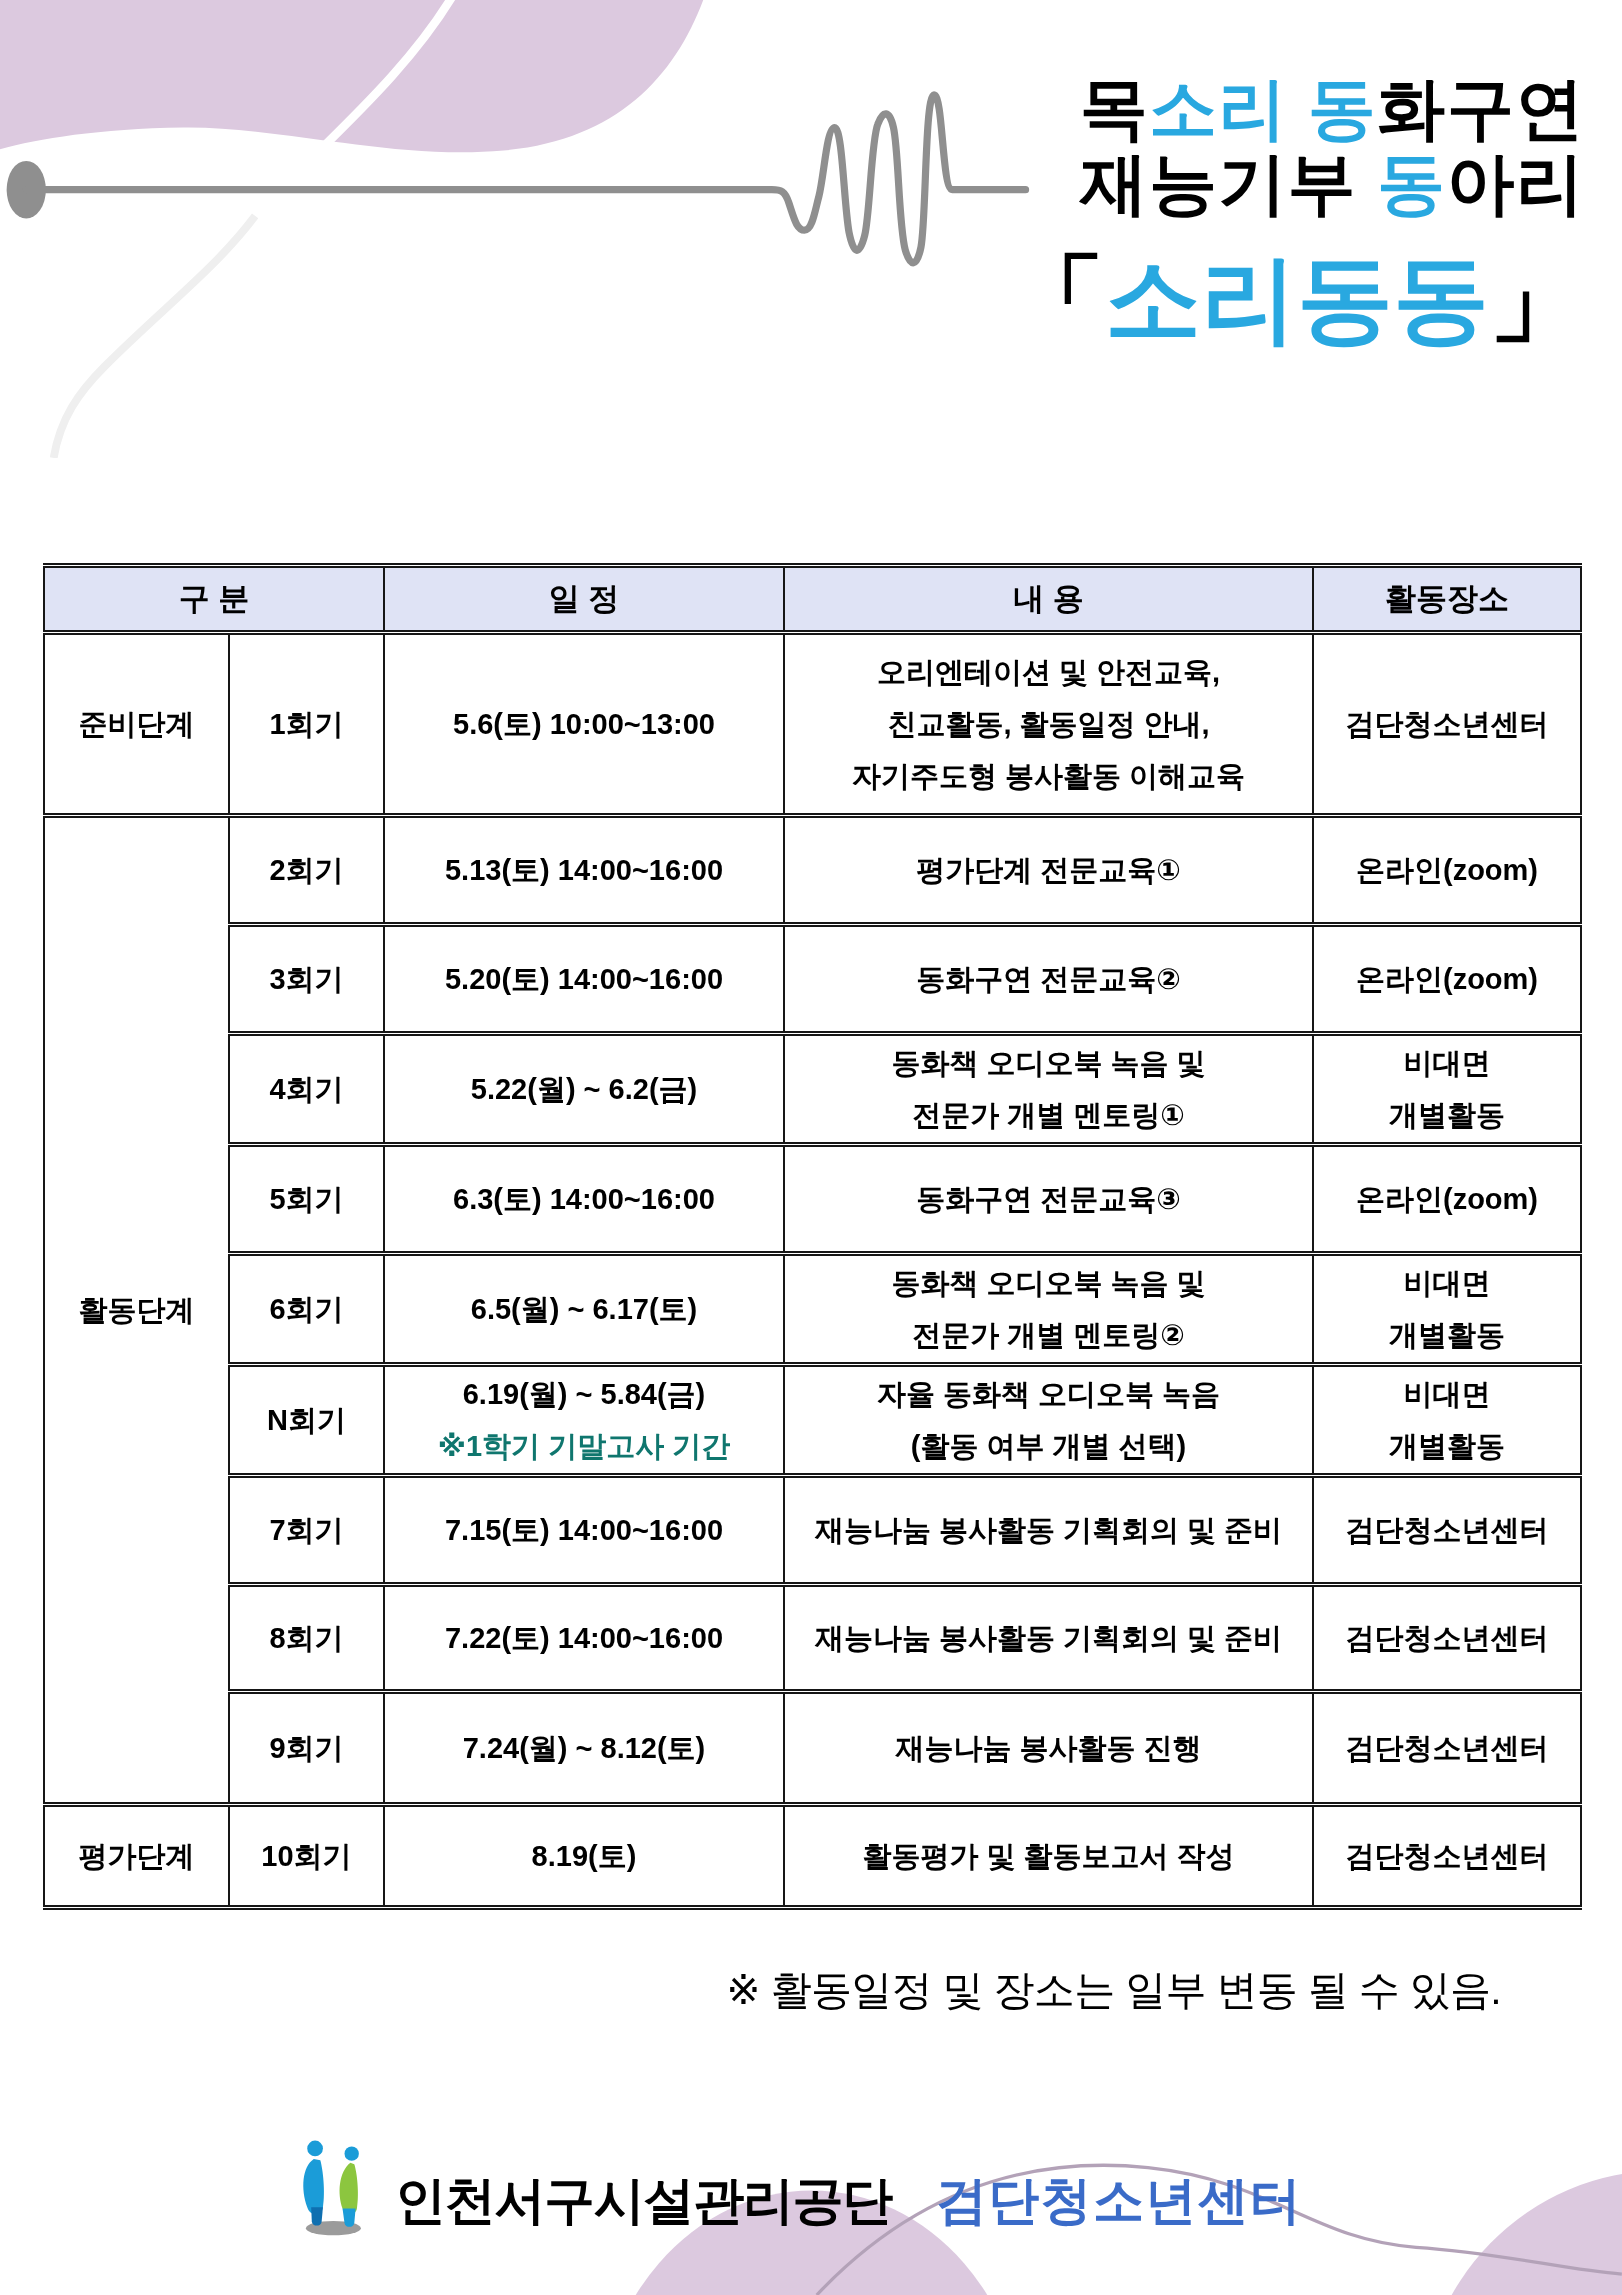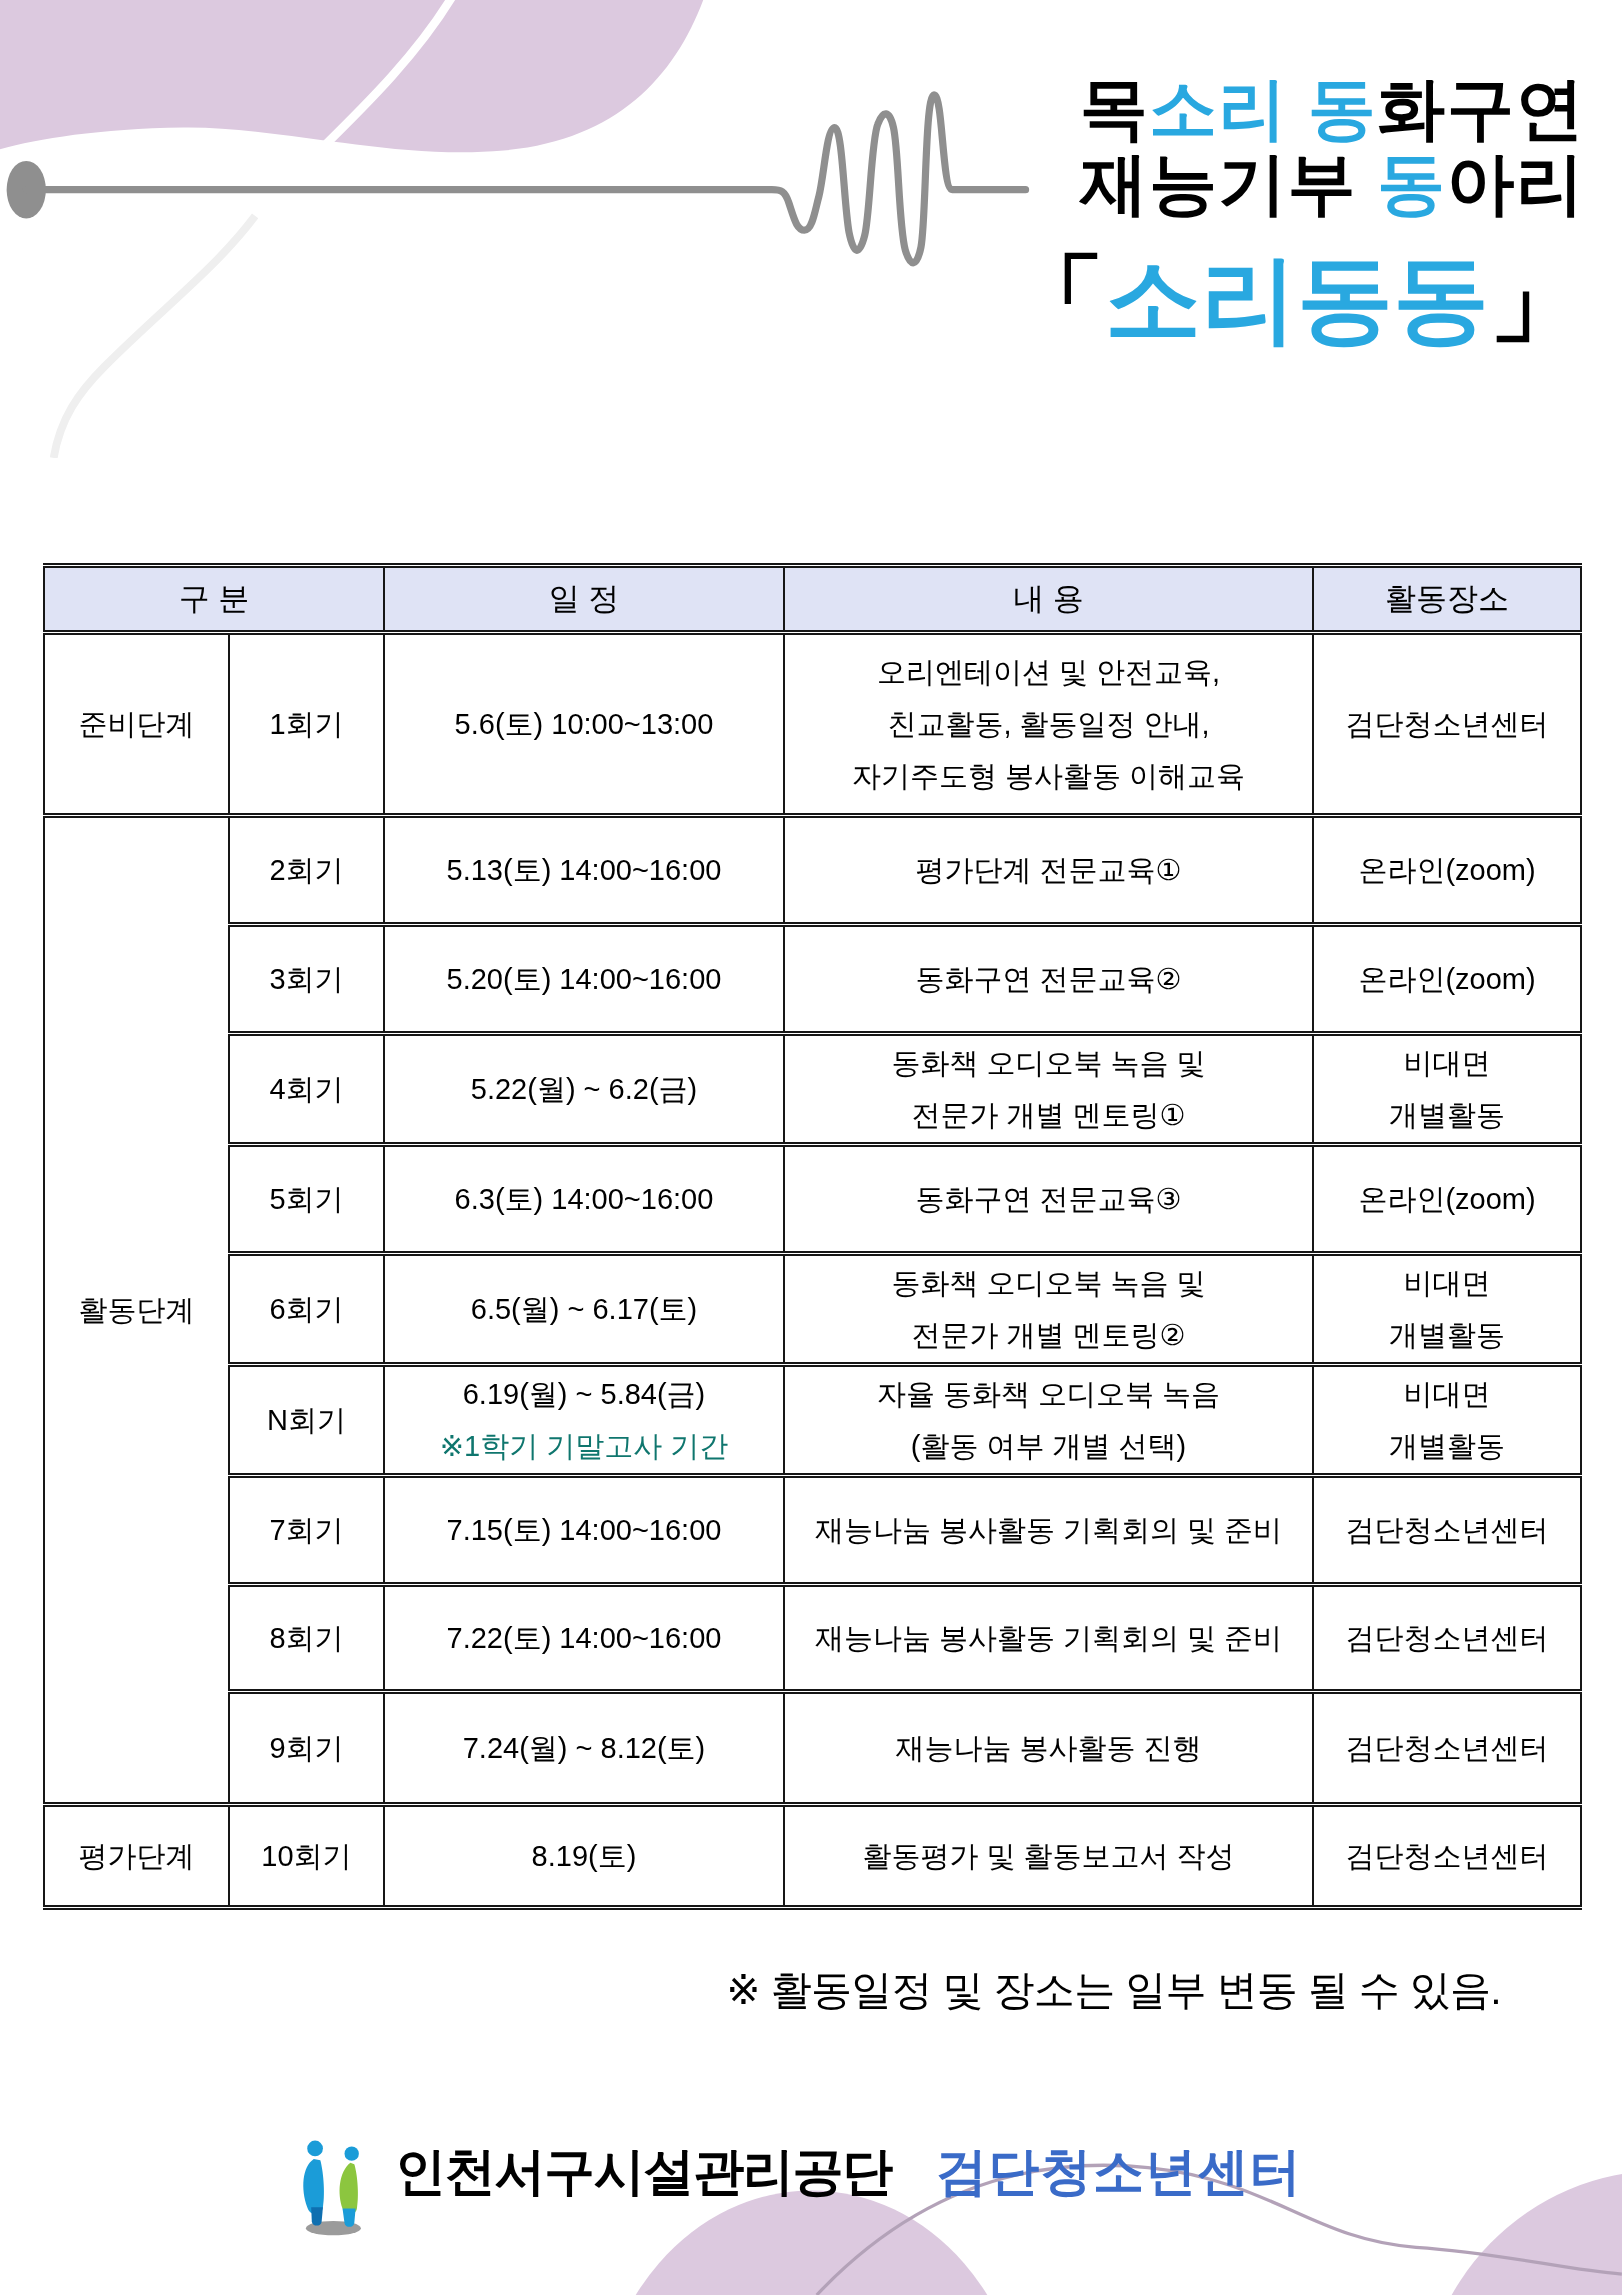--- a/index.html
+++ b/index.html
@@ -24,31 +24,31 @@
   
   #main-title{top:366px;left:0;width:100%;text-align:center;font-size:156px;
     font-weight:900;letter-spacing:3.9px;z-index:1;}
 
   
   #schedule-table{left:43px;top:563px;width:1536px;border-collapse:collapse;
     table-layout:fixed;font-size:29px;text-align:center;z-index:1;position:absolute;}
   #schedule-table td,#schedule-table th{
     border-left:2px solid #161616;border-right:2px solid #161616;
     border-top:5.9px double #161616;border-bottom:5.9px double #161616;
-    vertical-align:middle;padding:0;line-height:1.8;font-weight:400;overflow:hidden;}
+    vertical-align:middle;padding:0;line-height:1.8;font-weight:700;overflow:hidden;}
   #schedule-table th{background:#dfe3f5;height:62px;font-size:31px;}
   .rh-280{height:183px}.rh-166{height:109px}.rh-167{height:109px}.rh-170{height:111px}
   .rh-164{height:107px}.rh-172{height:113px}.rh-158{height:103px}
   .note-blue{color:#0f766e;}
 
   
   #note{top:1963px;right:122px;font-size:41px;letter-spacing:-0.7px;z-index:1;white-space:nowrap;}
 
   
-  #footer{top:2138px;left:294px;display:flex;align-items:flex-start;z-index:2;}
+  #footer{top:2138px;left:294px;display:flex;align-items:flex-end;z-index:2;}
   #footer .icon{margin-right:17px;}
   .org1{font-size:51px;font-weight:900;letter-spacing:-1.3px;white-space:nowrap;}
   .org2{font-size:51px;font-weight:900;letter-spacing:1.3px;color:#3a6bc8;margin-left:44px;white-space:nowrap;}
 </style>
 </head>
 <body>
 
 <div id="page">
 
   <svg id="decor-top" class="abs" width="785" height="458" viewBox="0 0 1200 700">

